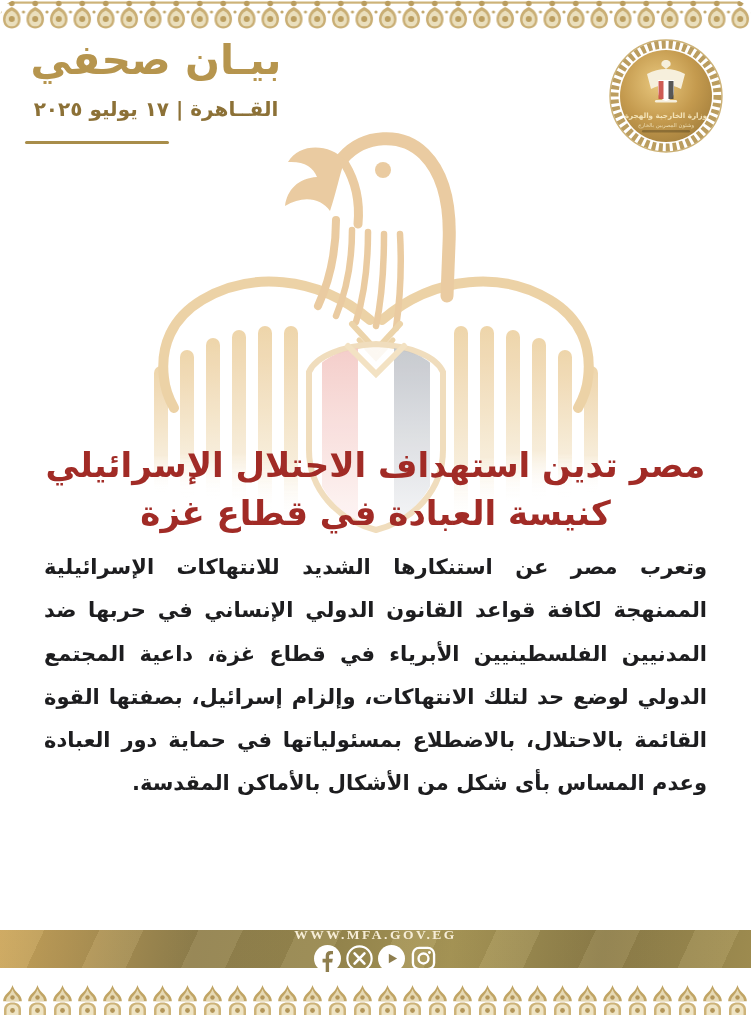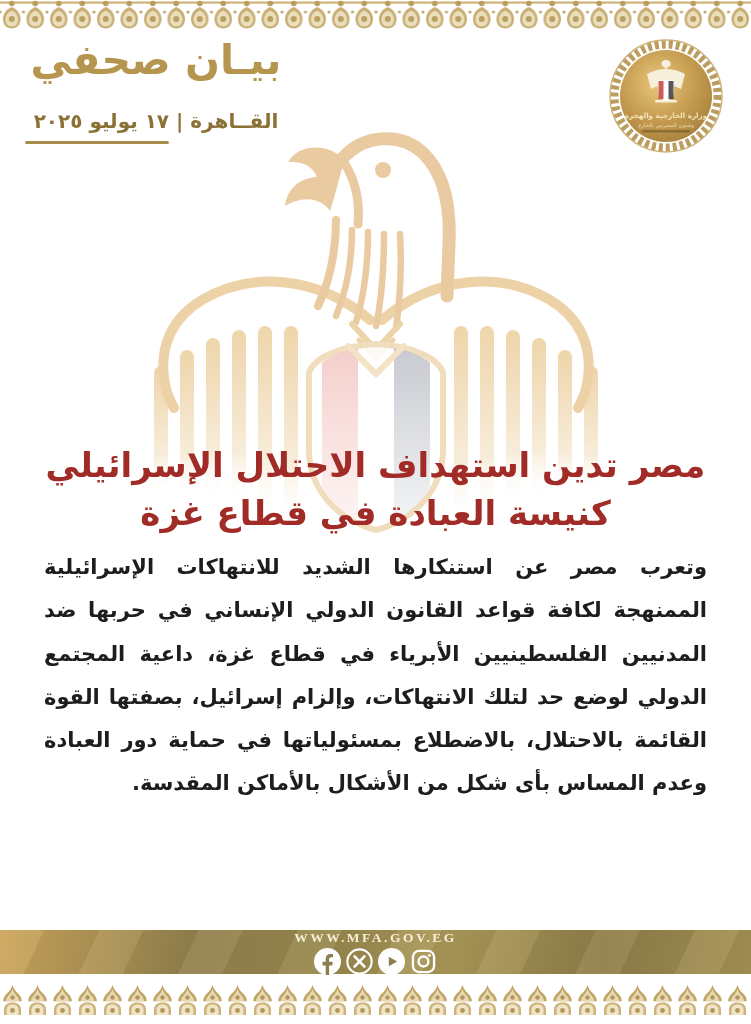--- a/index.html
+++ b/index.html
@@ -1,34 +1,35 @@
 <!DOCTYPE html>
 <html lang="ar"><head>
 <meta charset="utf-8">
 <style>
   html,body{margin:0;padding:0;background:#ffffff;}
   .page{
     position:relative;width:751px;height:1024px;margin:0 auto;
     background:#ffffff;overflow:hidden;
     font-family:"DejaVu Sans",sans-serif;
+    border-radius:18px;
   }
   
   .border-top{position:absolute;top:0;left:0;width:751px;height:30px;}
   .border-bottom{position:absolute;top:984px;left:0;width:751px;height:31px;}
   
   .header-block{
     position:absolute;top:38px;left:28px;width:256px;
     text-align:center;direction:rtl;
   }
   .press-title{
     font-size:41px;font-weight:bold;color:#b6954e;
     line-height:1.1;letter-spacing:0;
   }
   .date-line{
-    margin-top:26px;font-size:20px;font-weight:bold;color:#8c7137;
+    margin-top:14px;font-size:20px;font-weight:bold;color:#8c7137;
   }
   .header-rule{
     position:absolute;top:141px;left:25px;width:144px;height:3px;
     background:#a88d4a;border-radius:2px;
   }
   .seal{position:absolute;top:36px;left:606px;width:120px;height:120px;}
   
   .watermark{position:absolute;top:128px;left:146px;width:460px;height:410px;opacity:.95;pointer-events:none;}
   
   .headline{
@@ -39,21 +40,21 @@
   .headline span{display:block;}
   
   .body-text{
     position:absolute;top:546px;left:44px;right:44px;
     direction:rtl;text-align:justify;text-justify:inter-word;
     font-size:21px;font-weight:bold;color:#1d1d1f;line-height:2.06;
   }
   .body-text p{margin:0 0 26px 0;}
   
   .footer-bar{
-    position:absolute;top:930px;left:0;width:751px;height:44px;
+    position:absolute;top:930px;left:0;width:751px;height:38px;
     background:
       repeating-linear-gradient(115deg,rgba(255,255,255,.05) 0 40px,rgba(0,0,0,.05) 40px 90px),
       linear-gradient(100deg,#cda75c 0%,#93824e 26%,#99894f 44%,#ac9a58 60%,#8f7f4a 80%,#a59253 100%);
     display:flex;flex-direction:column;align-items:center;justify-content:center;gap:2px;
   }
   .footer-url{
     font-family:"Liberation Serif",serif;
     font-size:13.5px;letter-spacing:2.5px;color:#f7eed8;font-weight:bold;
   }
   .social-row{display:flex;gap:5px;align-items:center;}

